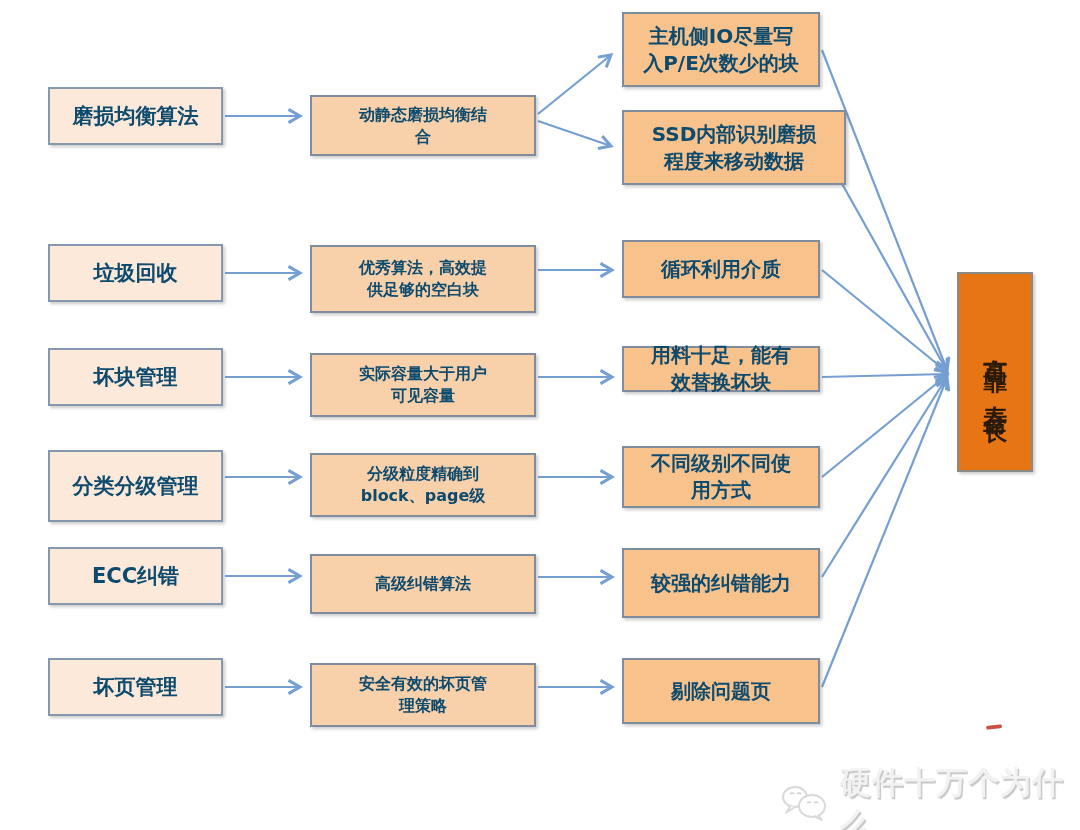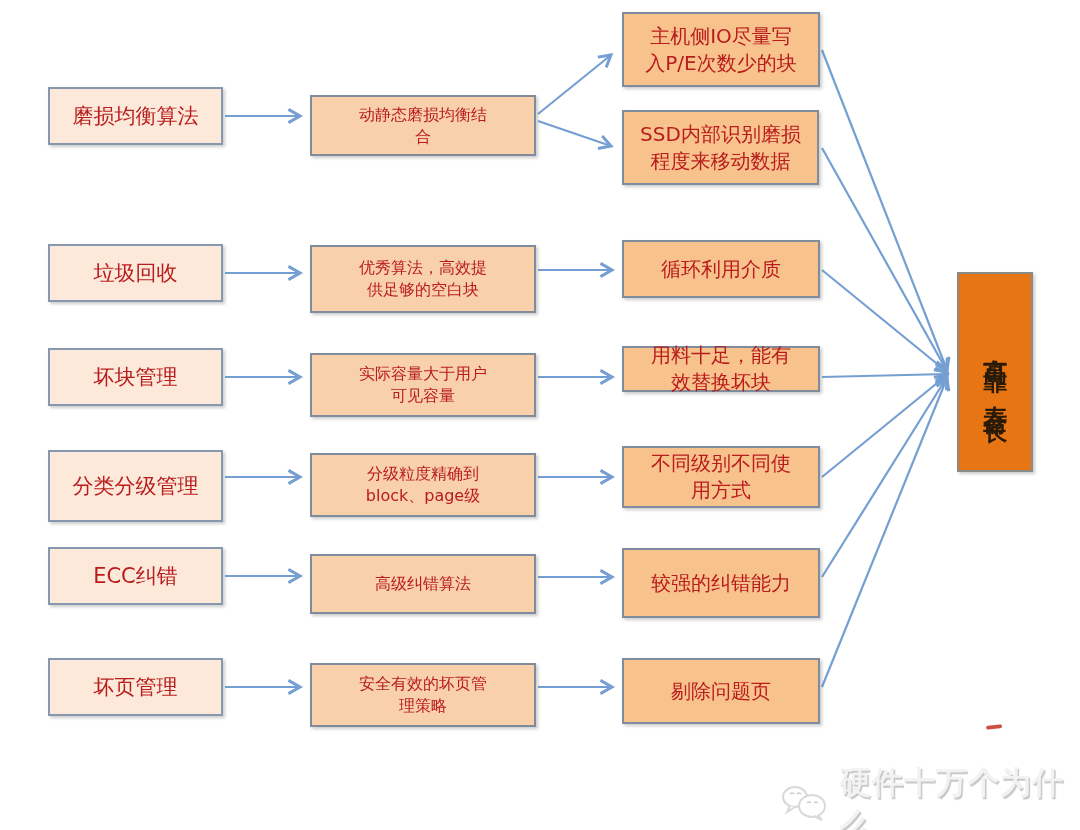--- a/index.html
+++ b/index.html
@@ -3,21 +3,21 @@
 <meta charset="utf-8">
 <style>
   html,body{margin:0;padding:0;background:#fff;}
   .canvas{
     position:relative;width:1080px;height:830px;background:#ffffff;overflow:hidden;
     font-family:"DejaVu Sans",sans-serif;
   }
   .arrows{position:absolute;left:0;top:0;width:1080px;height:830px;z-index:1;}
   .node{
     position:absolute;z-index:2;display:flex;align-items:center;justify-content:center;
-    text-align:center;font-weight:normal;color:#b91c1c;white-space:pre-line;
+    text-align:center;font-weight:bold;color:#0c4a6e;white-space:pre-line;
     line-height:1.35;box-sizing:border-box;padding:2px 8px;
     box-shadow:2px 2px 3px rgba(110,110,110,.35);
   }
   .cause{background:#fde9da;border:2px solid #8598ae;font-size:21px;}
   .method{background:#f8d0aa;border:2px solid #7e8c9e;font-size:16px;margin-top:8px;}
   .result{background:#f8c28d;border:2px solid #7e8c9e;font-size:20px;}
   .conclusion{
     background:#e87514;border:2px solid #8a8a8a;color:#2a1a08;
     writing-mode:vertical-rl;text-orientation:upright;letter-spacing:6px;
     font-size:24px;font-weight:bold;padding:10px 0;
@@ -88,21 +88,21 @@
   <div class="node method" style="left:310px;top:345px;width:226px;height:64px">实际容量大于用户
 可见容量</div>
   <div class="node method" style="left:310px;top:445px;width:226px;height:64px">分级粒度精确到
 block、page级</div>
   <div class="node method" style="left:310px;top:546px;width:226px;height:60px">高级纠错算法</div>
   <div class="node method" style="left:310px;top:655px;width:226px;height:64px">安全有效的坏页管
 理策略</div>
 
   <div class="node result" style="left:622px;top:12px;width:198px;height:75px">主机侧IO尽量写
 入P/E次数少的块</div>
-  <div class="node result" style="left:622px;top:110px;width:197px;height:75px">SSD内部识别磨损
+  <div class="node result" style="left:622px;top:110px;width:224px;height:75px">SSD内部识别磨损
 程度来移动数据</div>
   <div class="node result" style="left:622px;top:240px;width:198px;height:58px">循环利用介质</div>
   <div class="node result" style="left:622px;top:346px;width:198px;height:46px">用料十足，能有
 效替换坏块</div>
   <div class="node result" style="left:622px;top:446px;width:198px;height:62px">不同级别不同使
 用方式</div>
   <div class="node result" style="left:622px;top:548px;width:198px;height:70px">较强的纠错能力</div>
   <div class="node result" style="left:622px;top:658px;width:198px;height:66px">剔除问题页</div>
 
   <div class="node conclusion" style="left:957px;top:272px;width:76px;height:200px">高可靠，寿命长</div>

